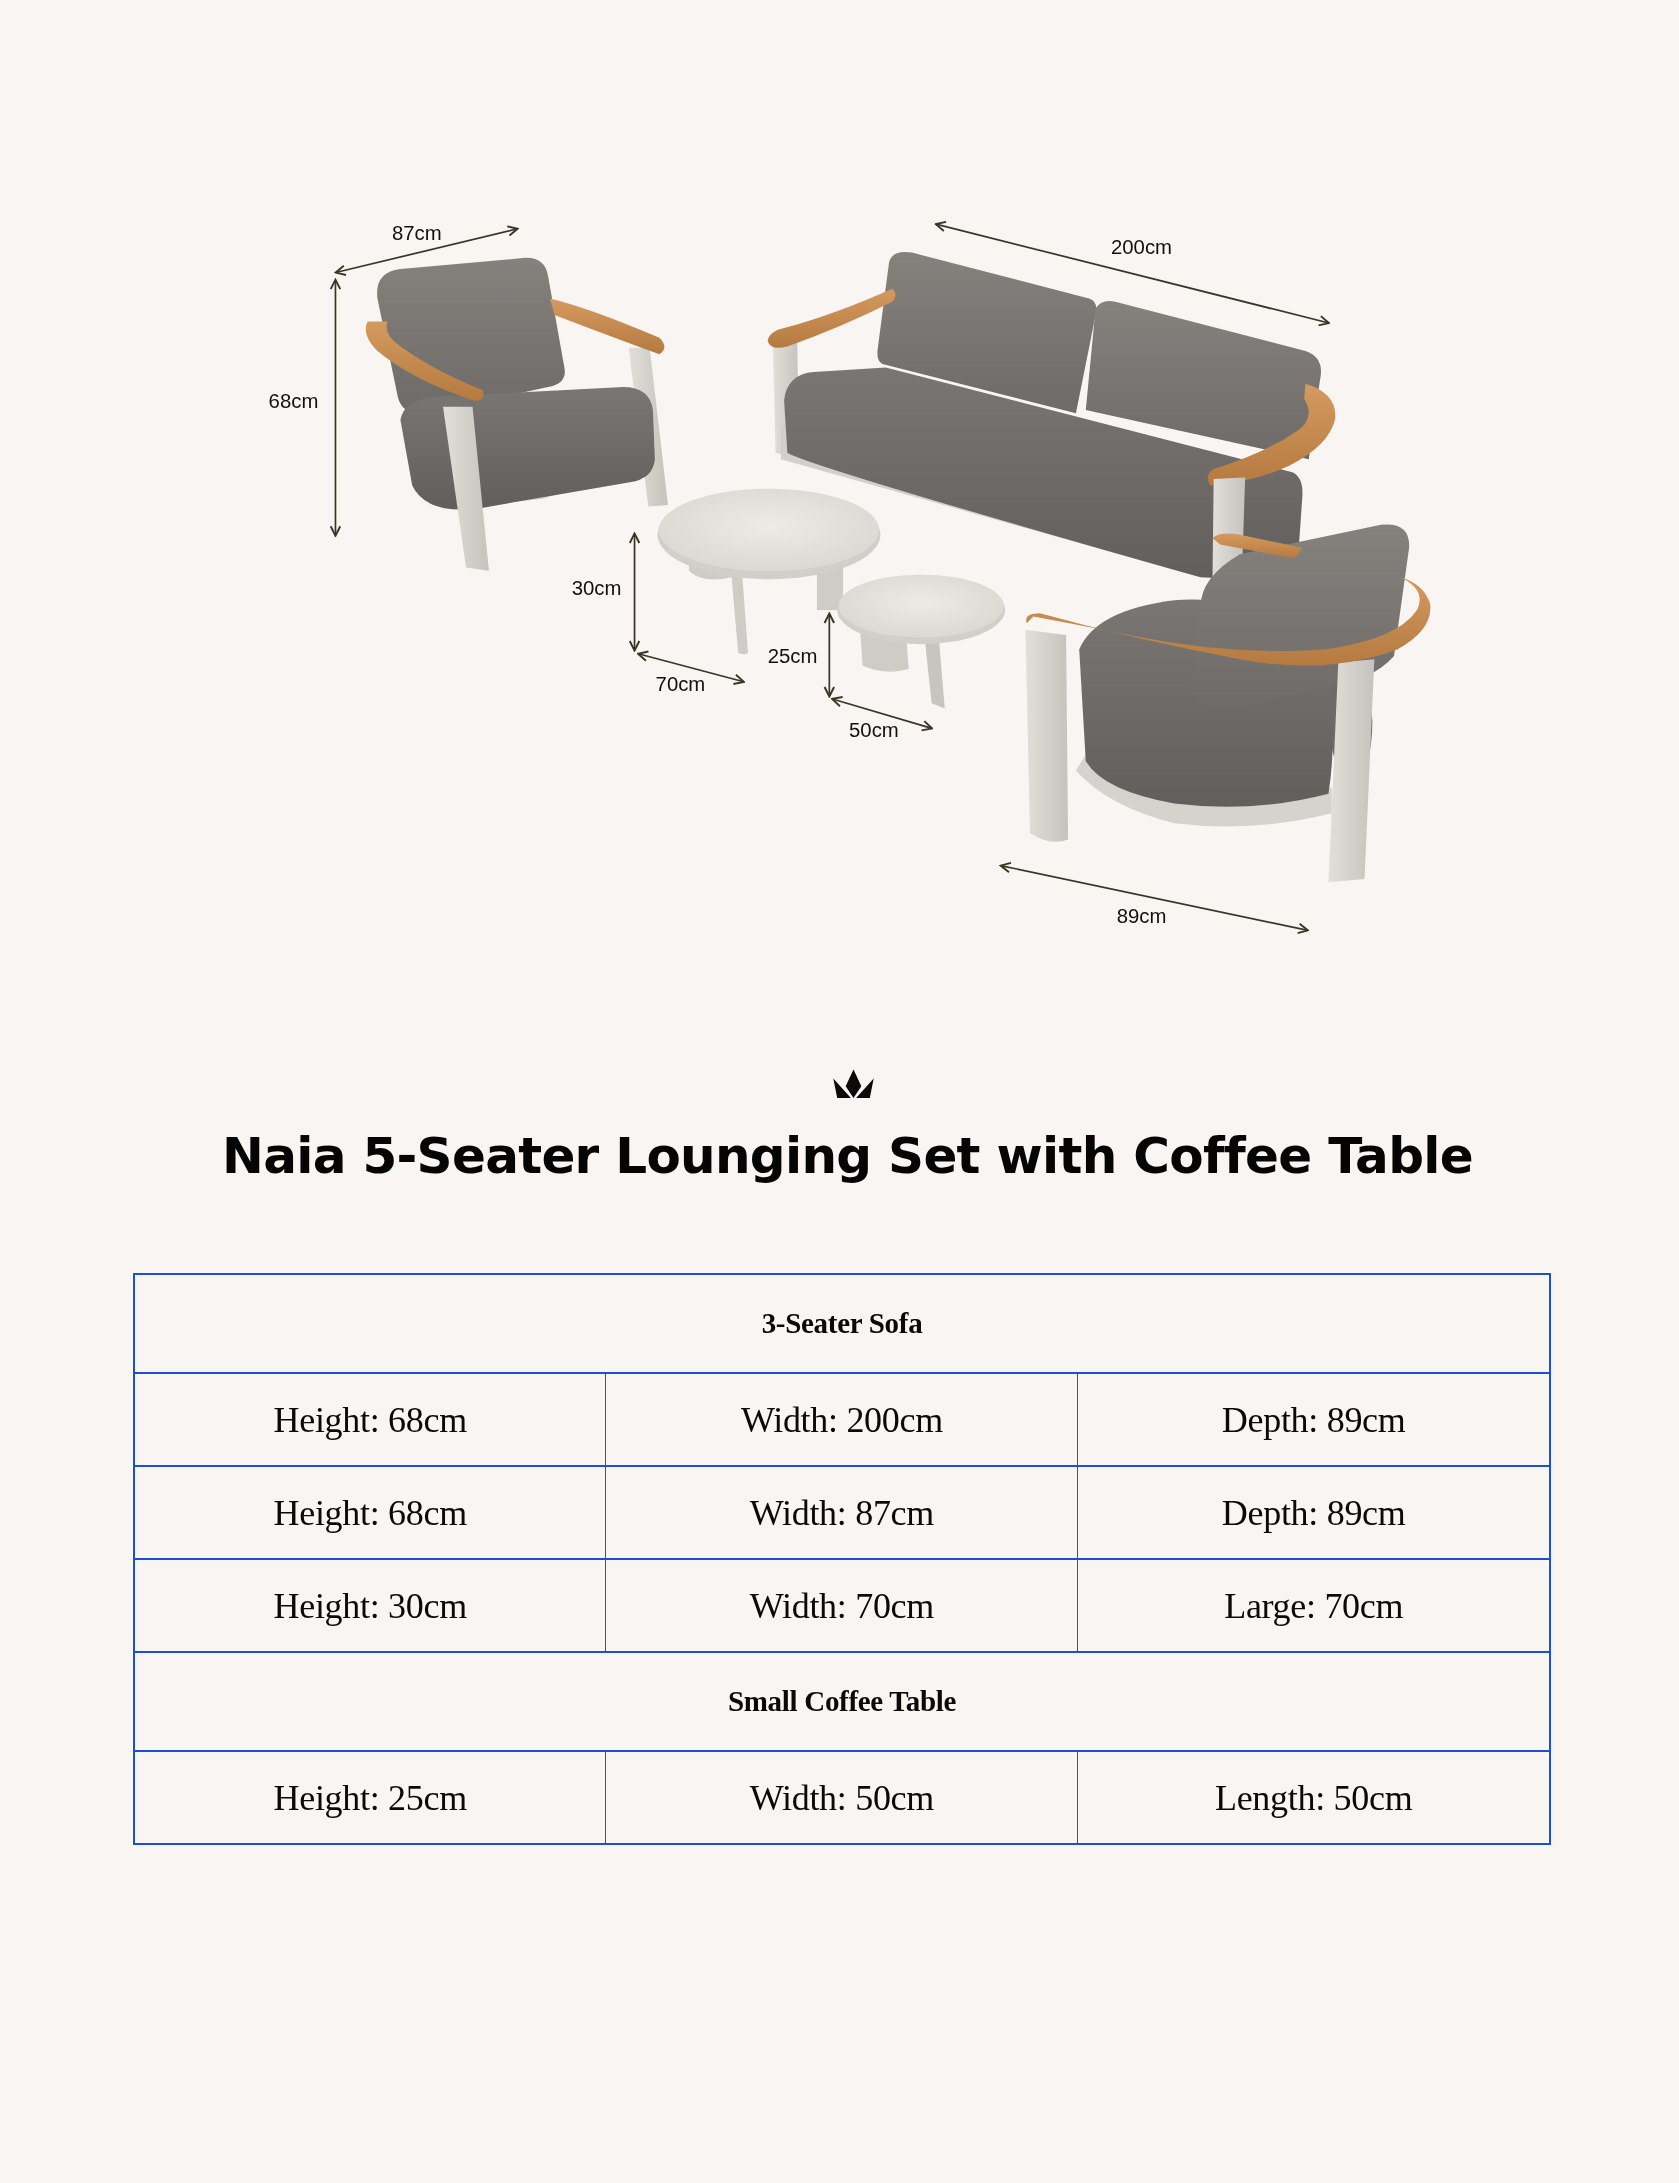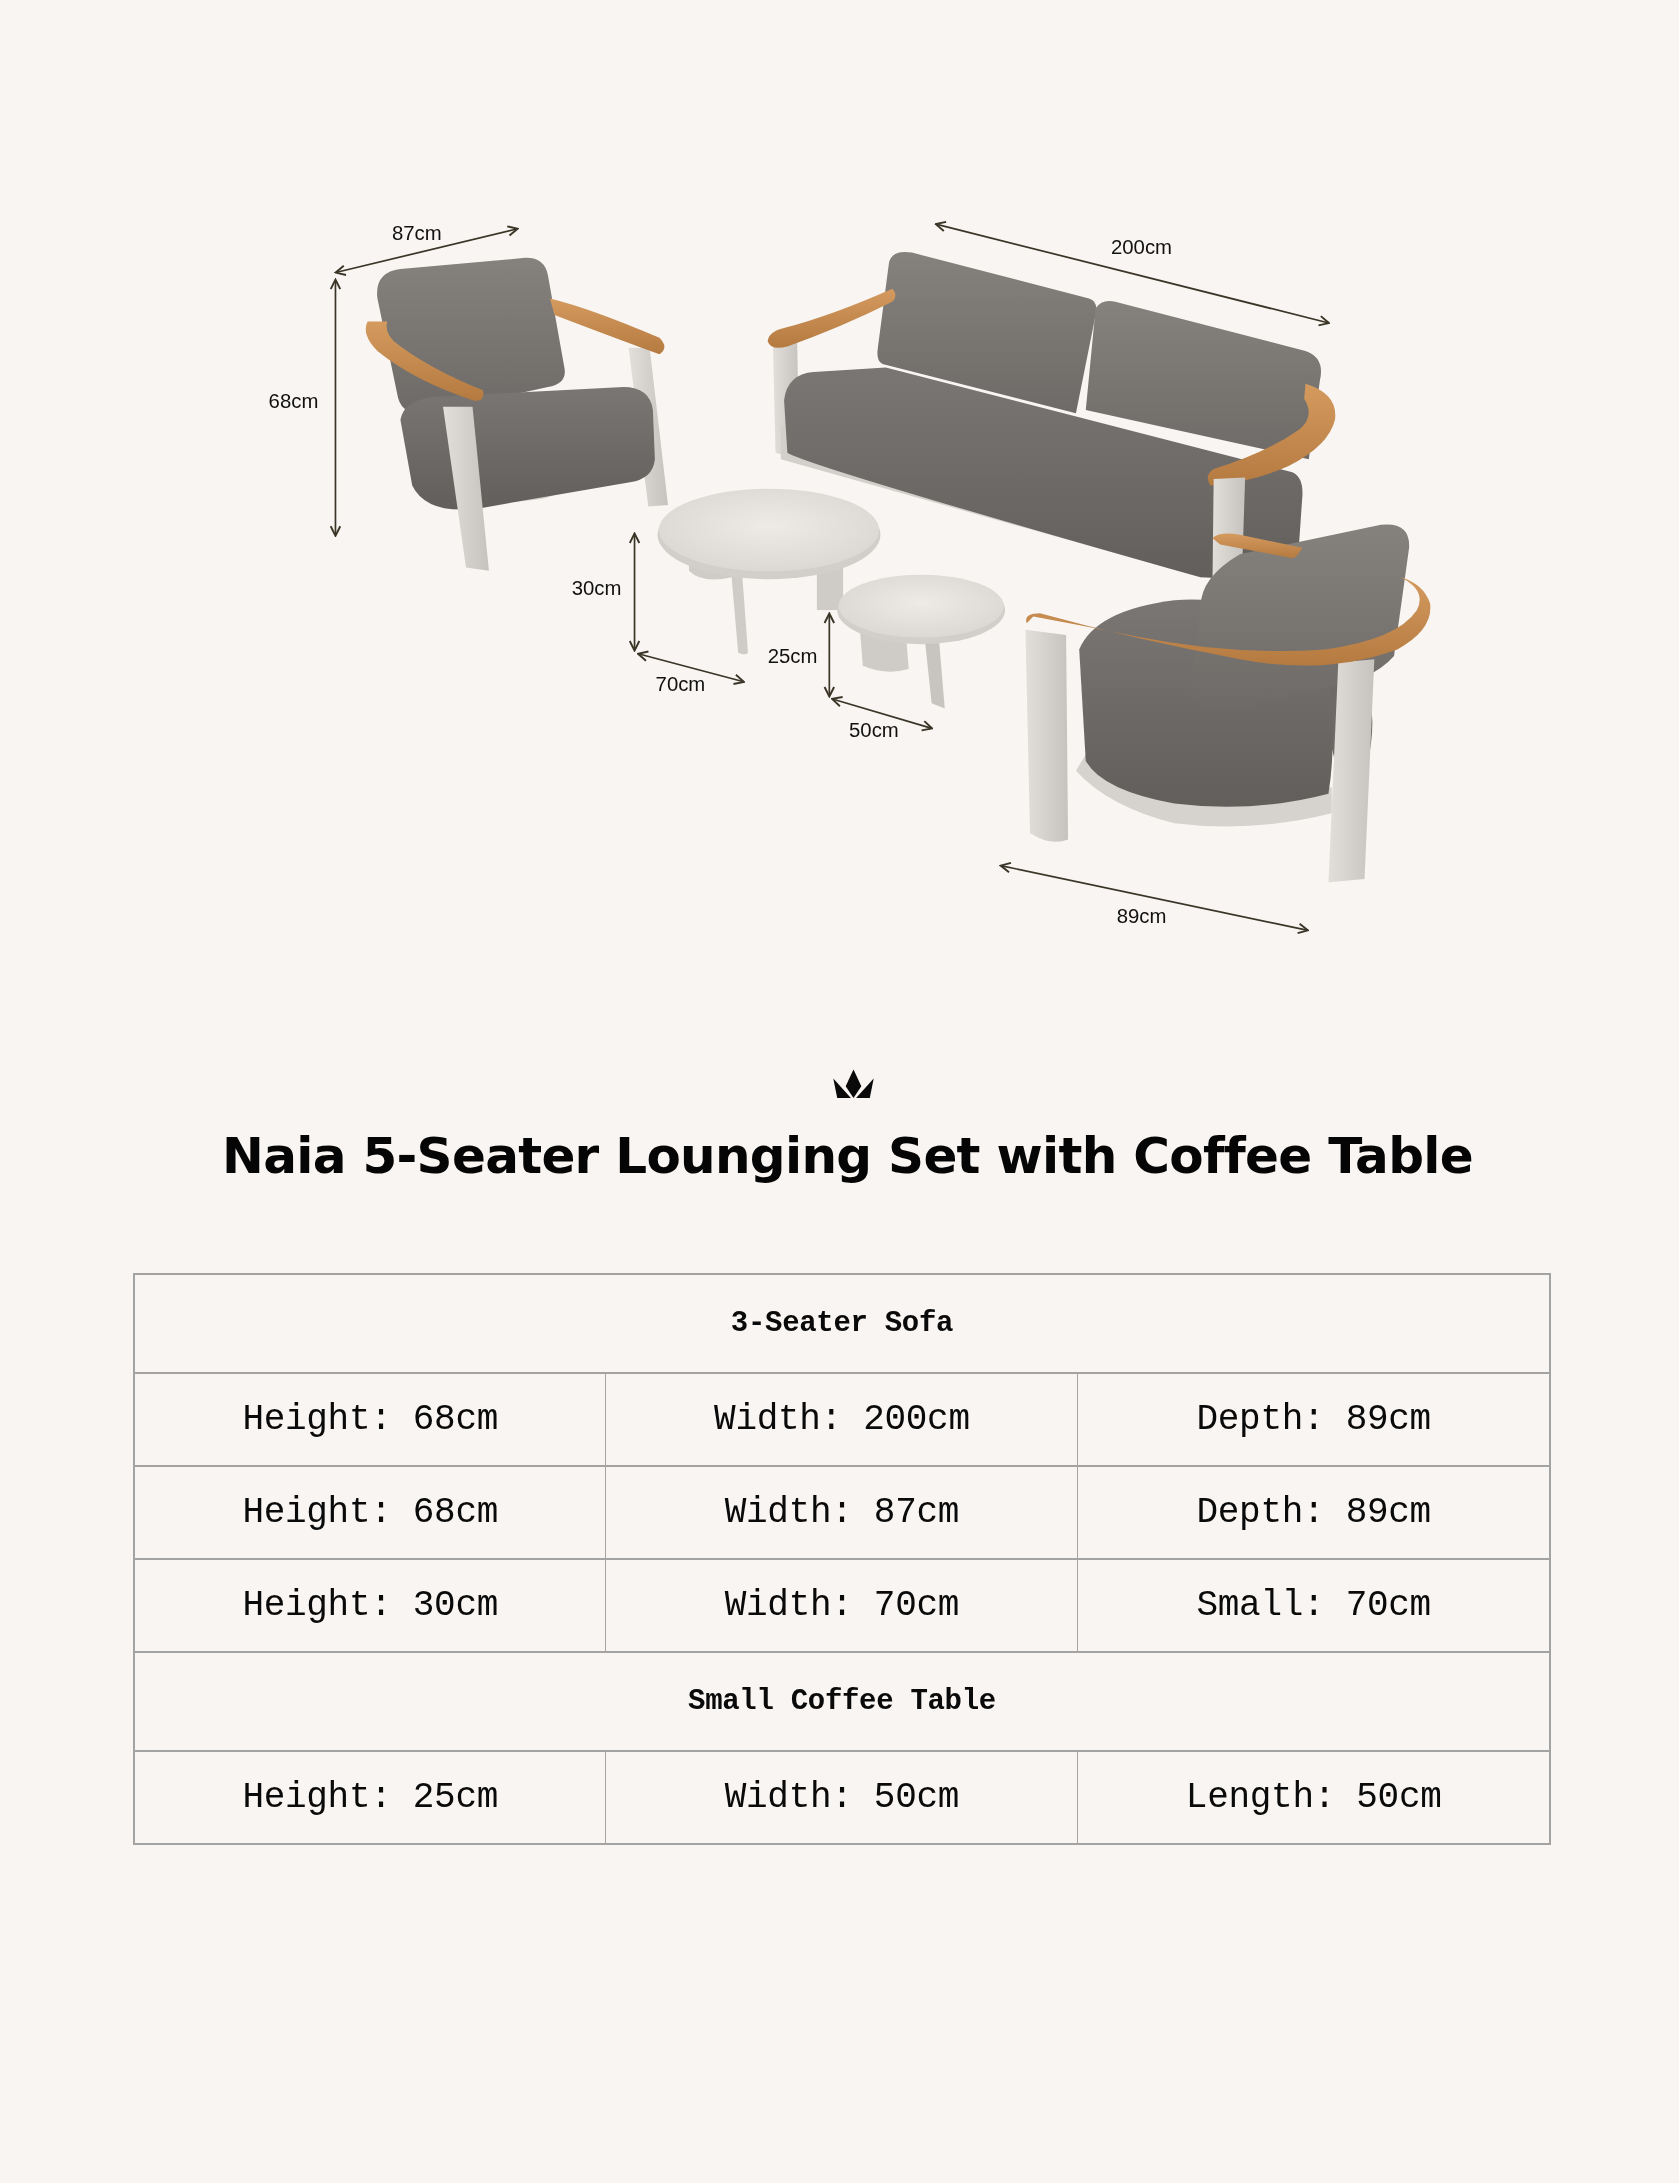--- a/index.html
+++ b/index.html
@@ -31,24 +31,24 @@
     font-weight: bold; font-size: 50px; letter-spacing: -0.7px;
     line-height: 66px; color: #050505;
   }
   .spec-table {
     position: absolute; left: 133px; top: 1273px;
     width: 1418px;
     border-collapse: collapse;
     table-layout: fixed;
   }
   .spec-table td {
-    border: 2px solid #a3a3a3;
+    border: 2px solid #1d4ed8;
     text-align: center;
     padding: 0;
-    font-family: Liberation Mono, monospace;
+    font-family: Liberation Serif, serif;
   }
   .spec-table .group-header td {
     height: 97px;
     font-weight: bold; font-size: 29px; letter-spacing: -0.3px;
     border-top-width: 2.6px; border-bottom-width: 2.6px;
   }
   .spec-table .spec-row td {
     height: 91px;
     font-size: 36px; font-weight: normal; letter-spacing: -0.3px;
     border-left-width: 1.3px; border-right-width: 1.3px;
@@ -205,21 +205,21 @@
 
     <tr class="spec-row">
       <td>Height: 68cm</td>
       <td>Width: 87cm</td>
       <td>Depth: 89cm</td>
     </tr>
 
     <tr class="spec-row">
       <td>Height: 30cm</td>
       <td>Width: 70cm</td>
-      <td>Small: 70cm</td>
+      <td>Large: 70cm</td>
     </tr>
 
     <tr class="group-header">
       <td colspan="3">Small Coffee Table</td>
     </tr>
     <tr class="spec-row">
       <td>Height: 25cm</td>
       <td>Width: 50cm</td>
       <td>Length: 50cm</td>
     </tr>

